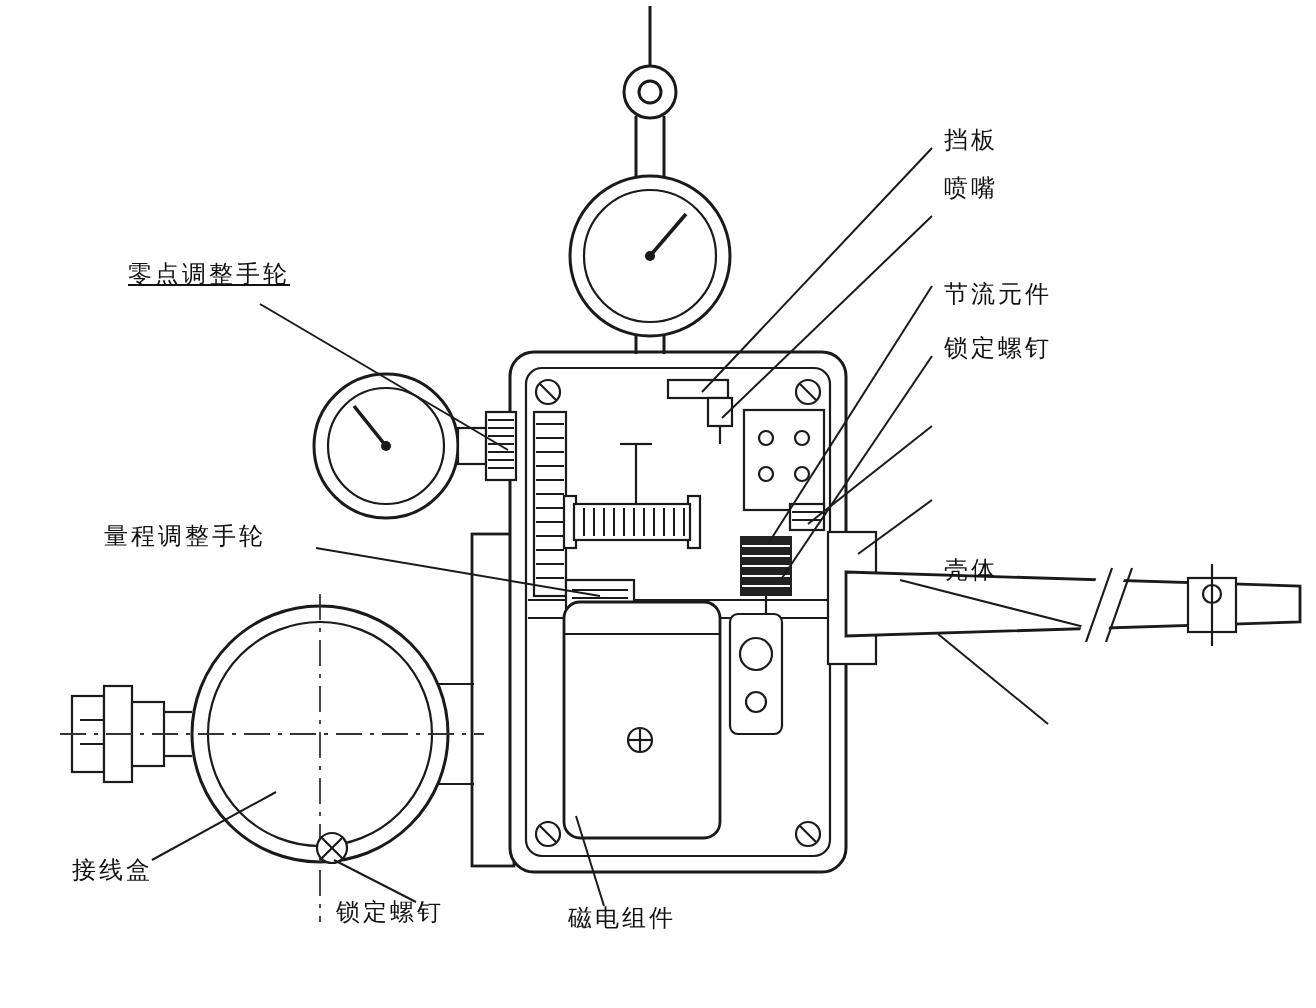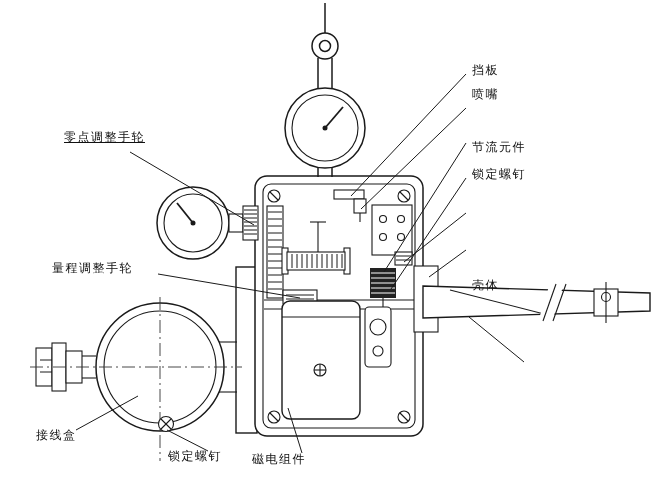--- a/index.html
+++ b/index.html
@@ -226,15 +226,15 @@
 
   <div class="lbl" style="left:472px; top:64px;">挡板</div>
   <div class="lbl" style="left:472px; top:88px;">喷嘴</div>
   <div class="lbl" style="left:472px; top:141px;">节流元件</div>
   <div class="lbl" style="left:472px; top:168px;">锁定螺钉</div>
   <div class="lbl" style="left:472px; top:240px;margin-top:39px;">壳体</div>
   <div class="lbl" style="left:64px;  top:131px;text-decoration:underline;">零点调整手轮</div>
   <div class="lbl" style="left:52px;  top:262px;">量程调整手轮</div>
   <div class="lbl" style="left:36px;  top:429px;text-align:center;">接线盒</div>
   <div class="lbl" style="left:168px; top:450px;">锁定螺钉</div>
-  <div class="lbl" style="left:252px; top:453px;">磁电组件</div>
+  <div class="lbl" style="left:284px; top:453px;">磁电组件</div>
 
 </div>
 
 </body></html>

